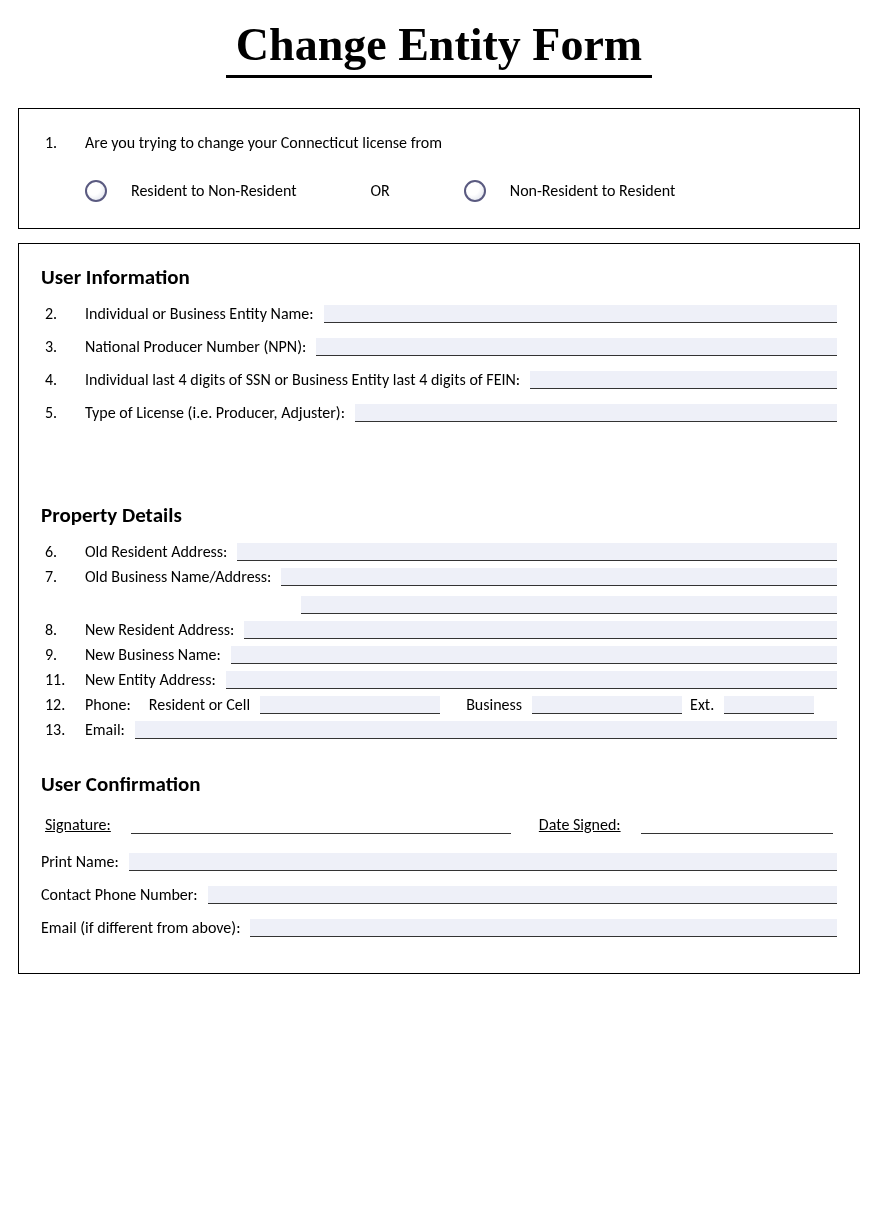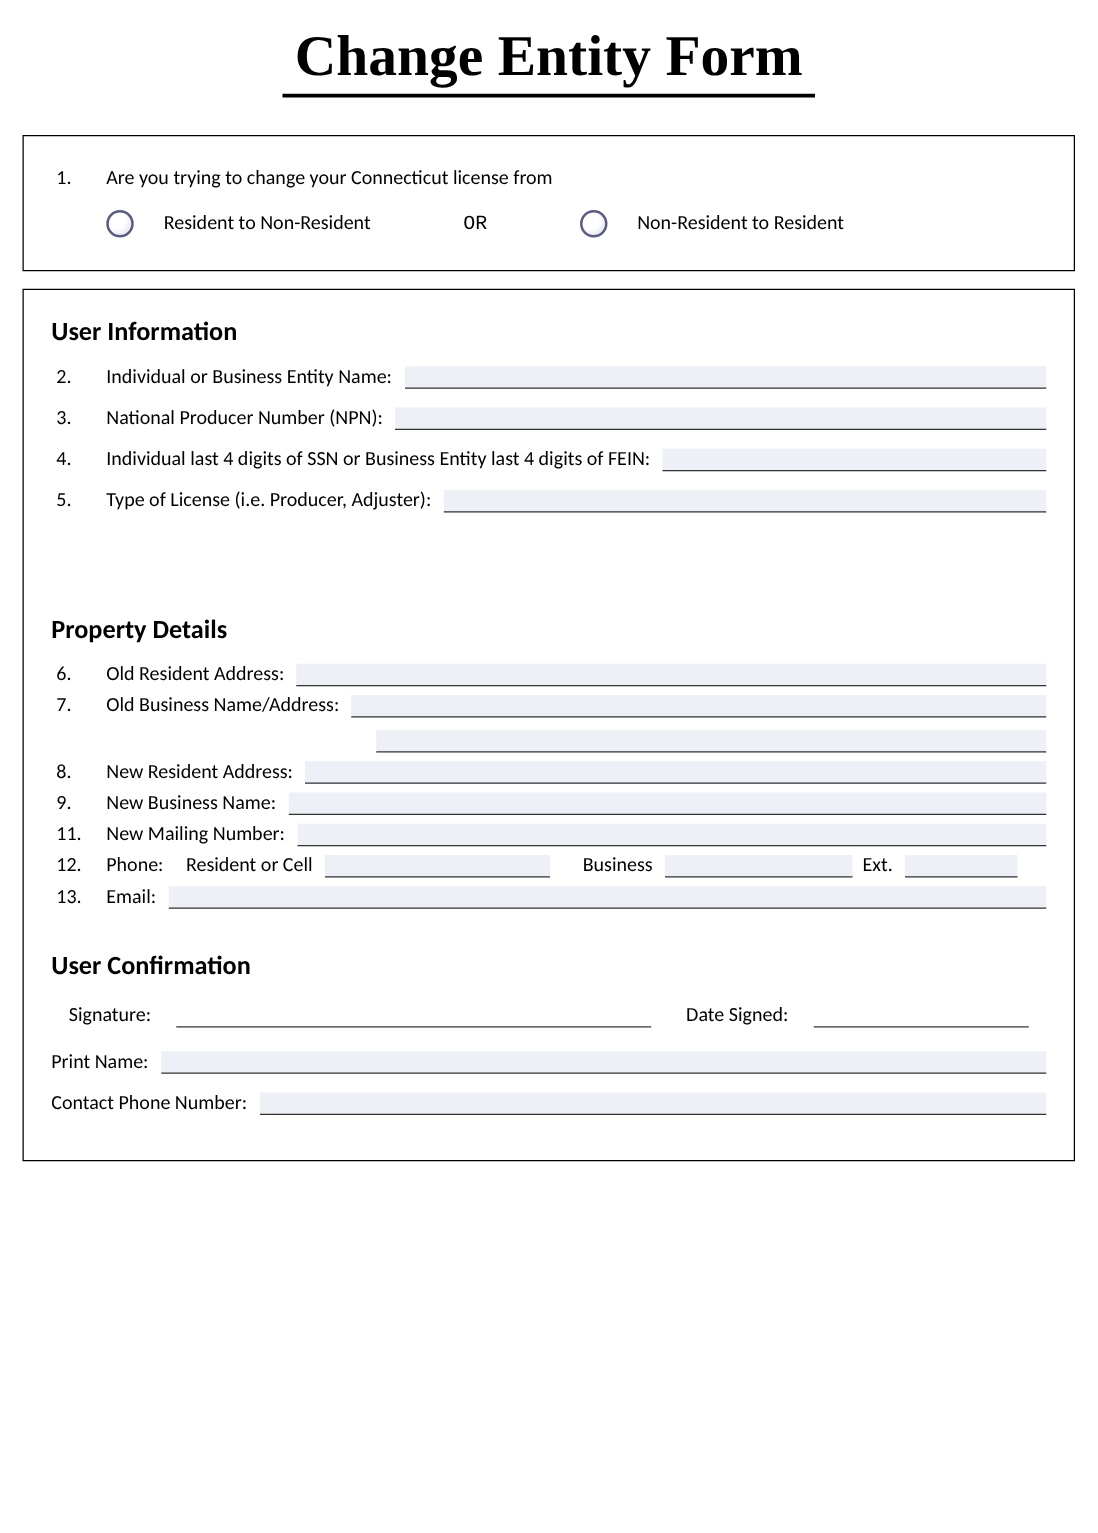--- a/index.html
+++ b/index.html
@@ -59,40 +59,41 @@
     border-bottom: 1.3px solid #333;
     height: 18px;
     margin-left: 4px;
     min-width: 20px;
   }
   .blank.plain { background: transparent; }
   .radio-line {
     display: flex;
     align-items: center;
     gap: 14px;
-    margin-top: 16px;
+    margin-top: 28px;
     margin-left: 44px;
     font-size: 16px;
   }
   .radio {
     width: 22px; height: 22px;
     border: 2.5px solid #5a5a80;
     border-radius: 50%;
     display: inline-block;
     flex: 0 0 22px;
     position: relative;
     background: radial-gradient(circle at 35% 35%, #fff 40%, #d8dce8 100%);
   }
-  .or { margin: 0 60px; font-family: Liberation Mono, monospace; }
+  .or { margin: 0 60px; }
   .asterisk { color: #d81b2b; font-weight: bold; }
   .sig-row {
     display: flex;
     align-items: flex-end;
     gap: 10px;
-    margin: 18px 14px;
+    margin: 18px 4px;
+    text-decoration: underline;
   }
   .gap-sm { width: 12px; }
 </style>
 </head>
 <body>
 
 <div class="title-wrap">
   <span class="title">Change Entity Form</span>
 </div>
 
@@ -167,21 +168,21 @@
 
   <div class="field-row tight">
     <span class="num">9.</span>
     <span class="label">New Business Name:</span>
     <span class="blank"></span>
   </div>
 
 
   <div class="field-row tight">
     <span class="num">11.</span>
-    <span class="label">New Mailing Number:</span>
+    <span class="label">New Entity Address:</span>
     <span class="blank"></span>
   </div>
 
   <div class="field-row tight">
     <span class="num">12.</span>
     <span class="label">Phone:</span>
     <span class="gap-sm"></span>
     <span class="label">Resident or Cell</span>
     <span class="blank" style="flex:0 0 180px"></span>
     <span style="width:26px"></span>
@@ -213,14 +214,18 @@
   <div class="field-row">
     <span class="label">Print Name:</span>
     <span class="blank"></span>
   </div>
 
   <div class="field-row">
     <span class="label">Contact Phone Number:</span>
     <span class="blank"></span>
   </div>
 
+  <div class="field-row">
+    <span class="label">Email (if different from above):</span>
+    <span class="blank"></span>
+  </div>
 
 </div>
 
 </body></html>

